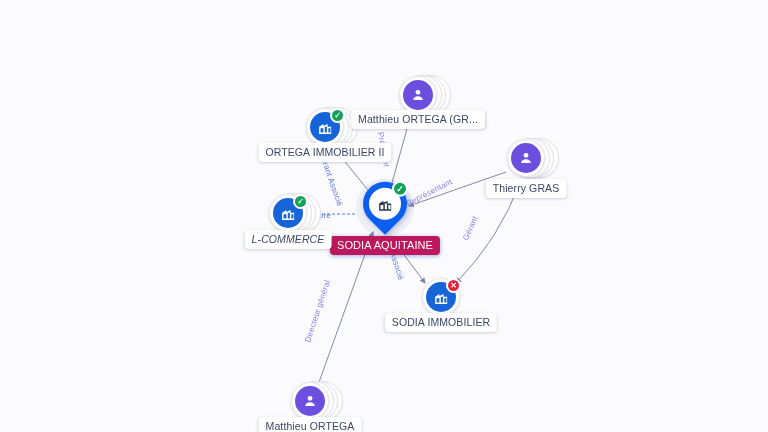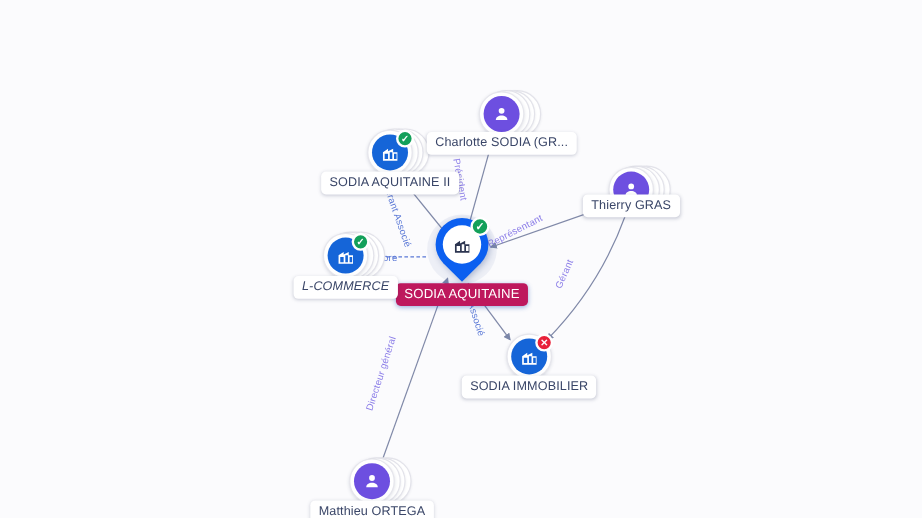--- a/index.html
+++ b/index.html
@@ -197,53 +197,53 @@
         <div class="disc">
           <div class="inner company">
             <svg width="17" height="17" viewBox="0 0 24 24" aria-hidden="true">
               <path fill="#ffffff" d="M3 21V11l6-4v3l6-3v4h5v10H3zm2-2h4v-6H5v6zm6 0h3v-8h-3v8zm5 0h3v-6h-3v6z"></path>
               <rect x="6" y="14" width="2" height="2" fill="#1565d8"></rect>
             </svg>
           </div>
           <div class="badge ok">✓</div>
         </div>
       </div>
-      <div class="nlabel" style="left: 325px; top: 143px;">SODIA AQUITAINE II</div>
+      <div class="nlabel" style="left: 325px; top: 143px;">ORTEGA IMMOBILIER II</div>
       <div class="node" style="left: 418px; top: 95px;">
         <div class="stack">
           <s class="s1"></s>
           <s class="s2"></s>
           <s class="s3"></s>
         </div>
         <div class="disc">
           <div class="inner person">
             <svg width="16" height="16" viewBox="0 0 24 24" aria-hidden="true">
               <circle cx="12" cy="8" r="3.6" fill="#ffffff"></circle>
               <path fill="#ffffff" d="M4.8 19.5c0-3.6 3.3-5.6 7.2-5.6s7.2 2 7.2 5.6z"></path>
             </svg>
           </div>
         </div>
       </div>
-      <div class="nlabel" style="left: 418px; top: 110px;">Charlotte SODIA (GR...</div>
+      <div class="nlabel" style="left: 418px; top: 110px;">Matthieu ORTEGA (GR...</div>
       <div class="node" style="left: 526px; top: 158px;">
         <div class="stack">
           <s class="s1"></s>
           <s class="s2"></s>
           <s class="s3"></s>
         </div>
         <div class="disc">
           <div class="inner person">
             <svg width="16" height="16" viewBox="0 0 24 24" aria-hidden="true">
               <circle cx="12" cy="8" r="3.6" fill="#ffffff"></circle>
               <path fill="#ffffff" d="M4.8 19.5c0-3.6 3.3-5.6 7.2-5.6s7.2 2 7.2 5.6z"></path>
             </svg>
           </div>
         </div>
       </div>
-      <div class="nlabel" style="left: 526px; top: 162px;">Thierry GRAS</div>
+      <div class="nlabel" style="left: 526px; top: 179px;">Thierry GRAS</div>
       <div class="node" style="left: 288px; top: 213px;">
         <div class="stack">
           <s class="s1"></s>
           <s class="s2"></s>
           <s class="s3"></s>
         </div>
         <div class="disc">
           <div class="inner company">
             <svg width="17" height="17" viewBox="0 0 24 24" aria-hidden="true">
               <path fill="#ffffff" d="M3 21V11l6-4v3l6-3v4h5v10H3zm2-2h4v-6H5v6zm6 0h3v-8h-3v8zm5 0h3v-6h-3v6z"></path>

